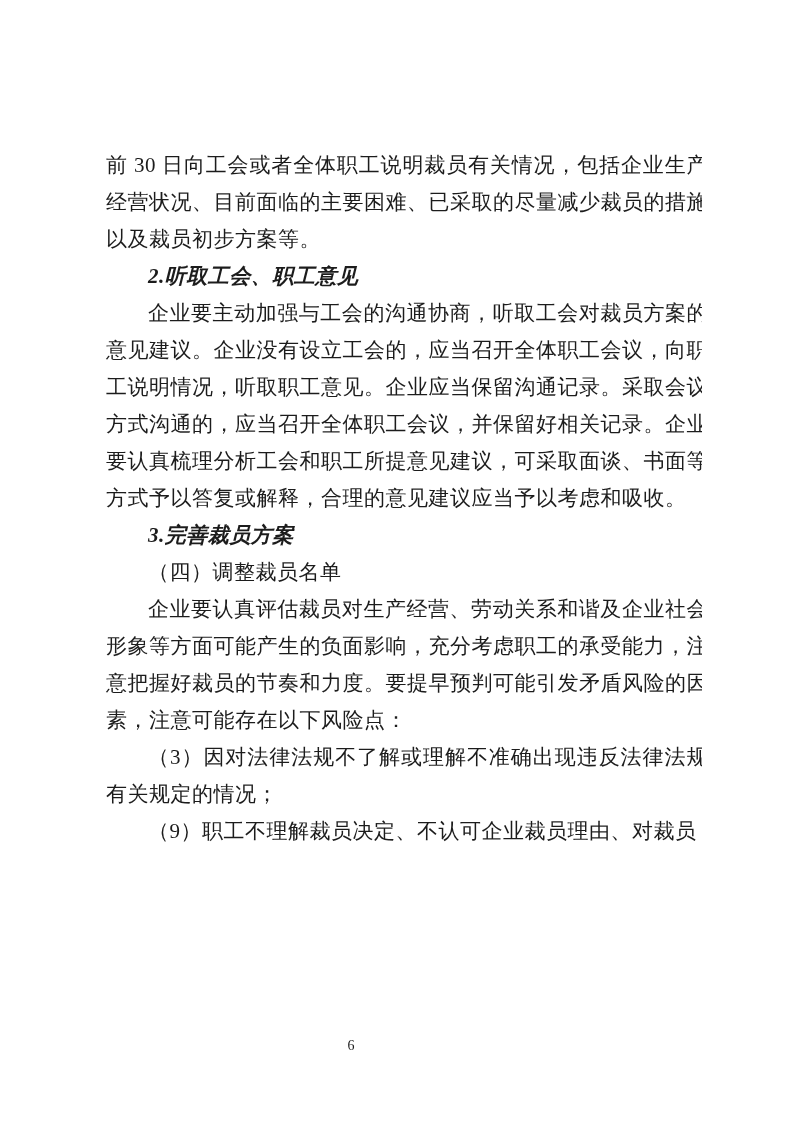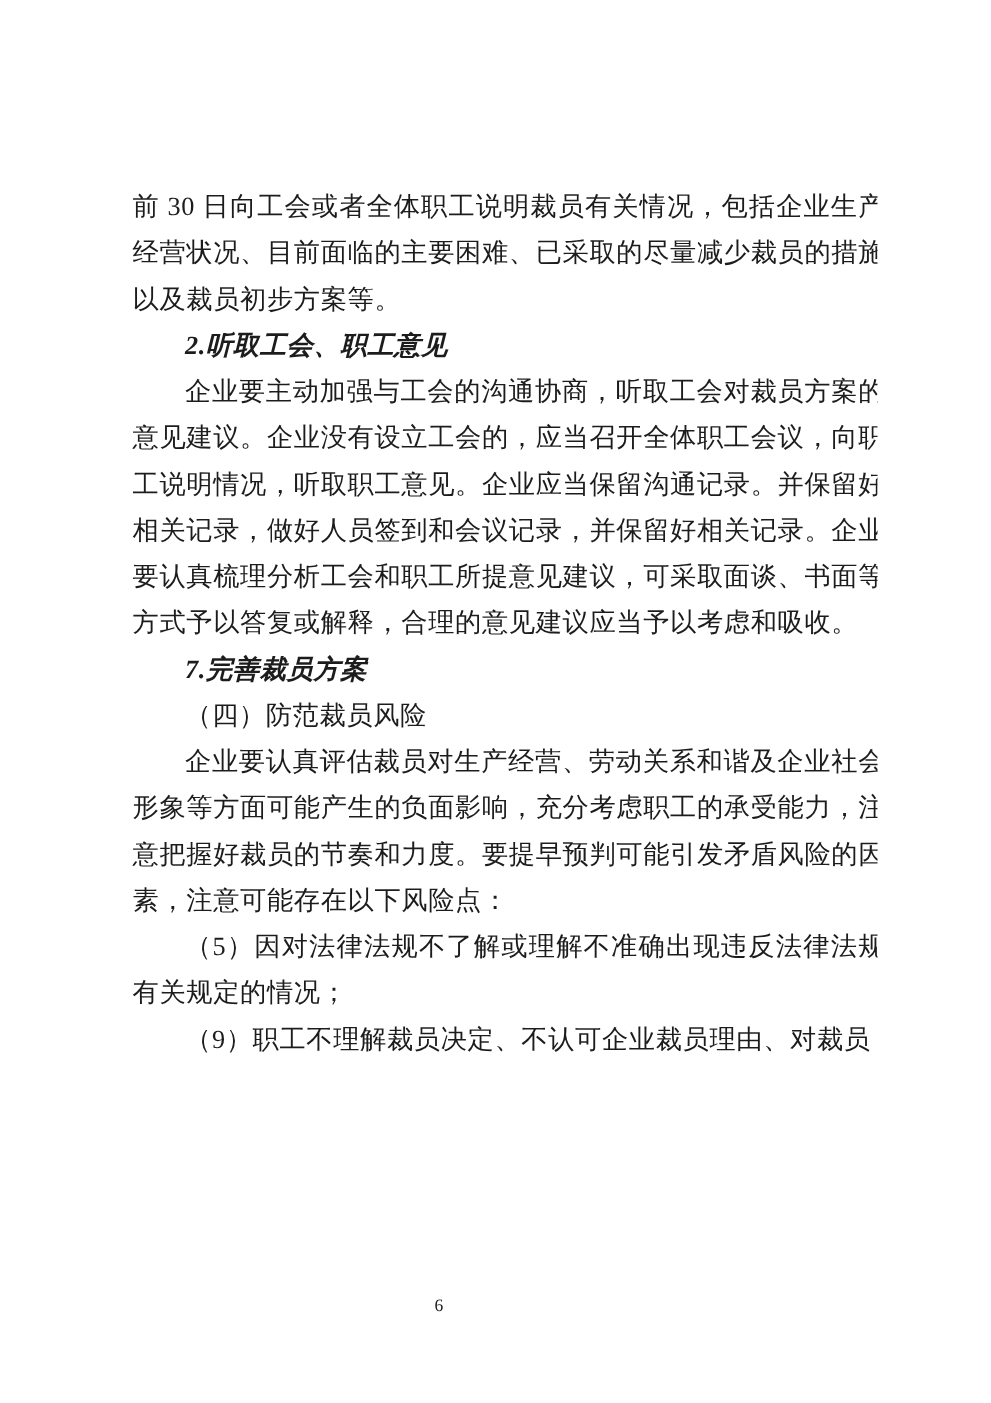--- a/index.html
+++ b/index.html
@@ -49,21 +49,21 @@
     color: #1c1c1c;
   }
 </style>
 </head>
 <body>
 
 <div class="page">
   <div class="content">
     <p class="para">前 30 日向工会或者全体职工说明裁员有关情况，包括企业生产经营状况、目前面临的主要困难、已采取的尽量减少裁员的措施以及裁员初步方案等。</p>
     <p class="para indent bold">2.听取工会、职工意见</p>
-    <p class="para indent">企业要主动加强与工会的沟通协商，听取工会对裁员方案的意见建议。企业没有设立工会的，应当召开全体职工会议，向职工说明情况，听取职工意见。企业应当保留沟通记录。并保留好相关记录，做好人员签到和会议记录，并保留好相关记录。企业要认真梳理分析工会和职工所提意见建议，可采取面谈、书面等方式予以答复或解释，合理的意见建议应当予以考虑和吸收。</p>
-    <p class="para indent bold">7.完善裁员方案</p>
-    <p class="para indent">（四）防范裁员风险</p>
+    <p class="para indent">企业要主动加强与工会的沟通协商，听取工会对裁员方案的意见建议。企业没有设立工会的，应当召开全体职工会议，向职工说明情况，听取职工意见。企业应当保留沟通记录。采取会议方式沟通的，应当召开全体职工会议，并保留好相关记录。企业要认真梳理分析工会和职工所提意见建议，可采取面谈、书面等方式予以答复或解释，合理的意见建议应当予以考虑和吸收。</p>
+    <p class="para indent bold">3.完善裁员方案</p>
+    <p class="para indent">（四）调整裁员名单</p>
     <p class="para indent">企业要认真评估裁员对生产经营、劳动关系和谐及企业社会形象等方面可能产生的负面影响，充分考虑职工的承受能力，注意把握好裁员的节奏和力度。要提早预判可能引发矛盾风险的因素，注意可能存在以下风险点：</p>
-    <p class="para indent">（5）因对法律法规不了解或理解不准确出现违反法律法规有关规定的情况；</p>
+    <p class="para indent">（3）因对法律法规不了解或理解不准确出现违反法律法规有关规定的情况；</p>
     <p class="para indent">（9）职工不理解裁员决定、不认可企业裁员理由、对裁员</p>
   </div>
   <div class="footer">6</div>
 </div>
 
 </body></html>

